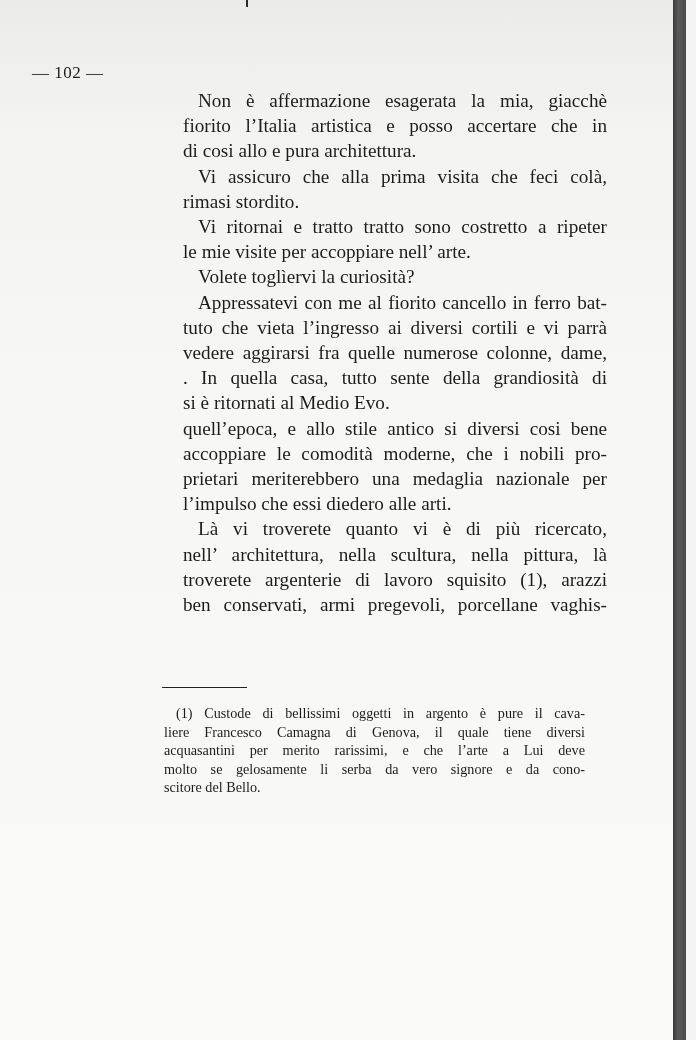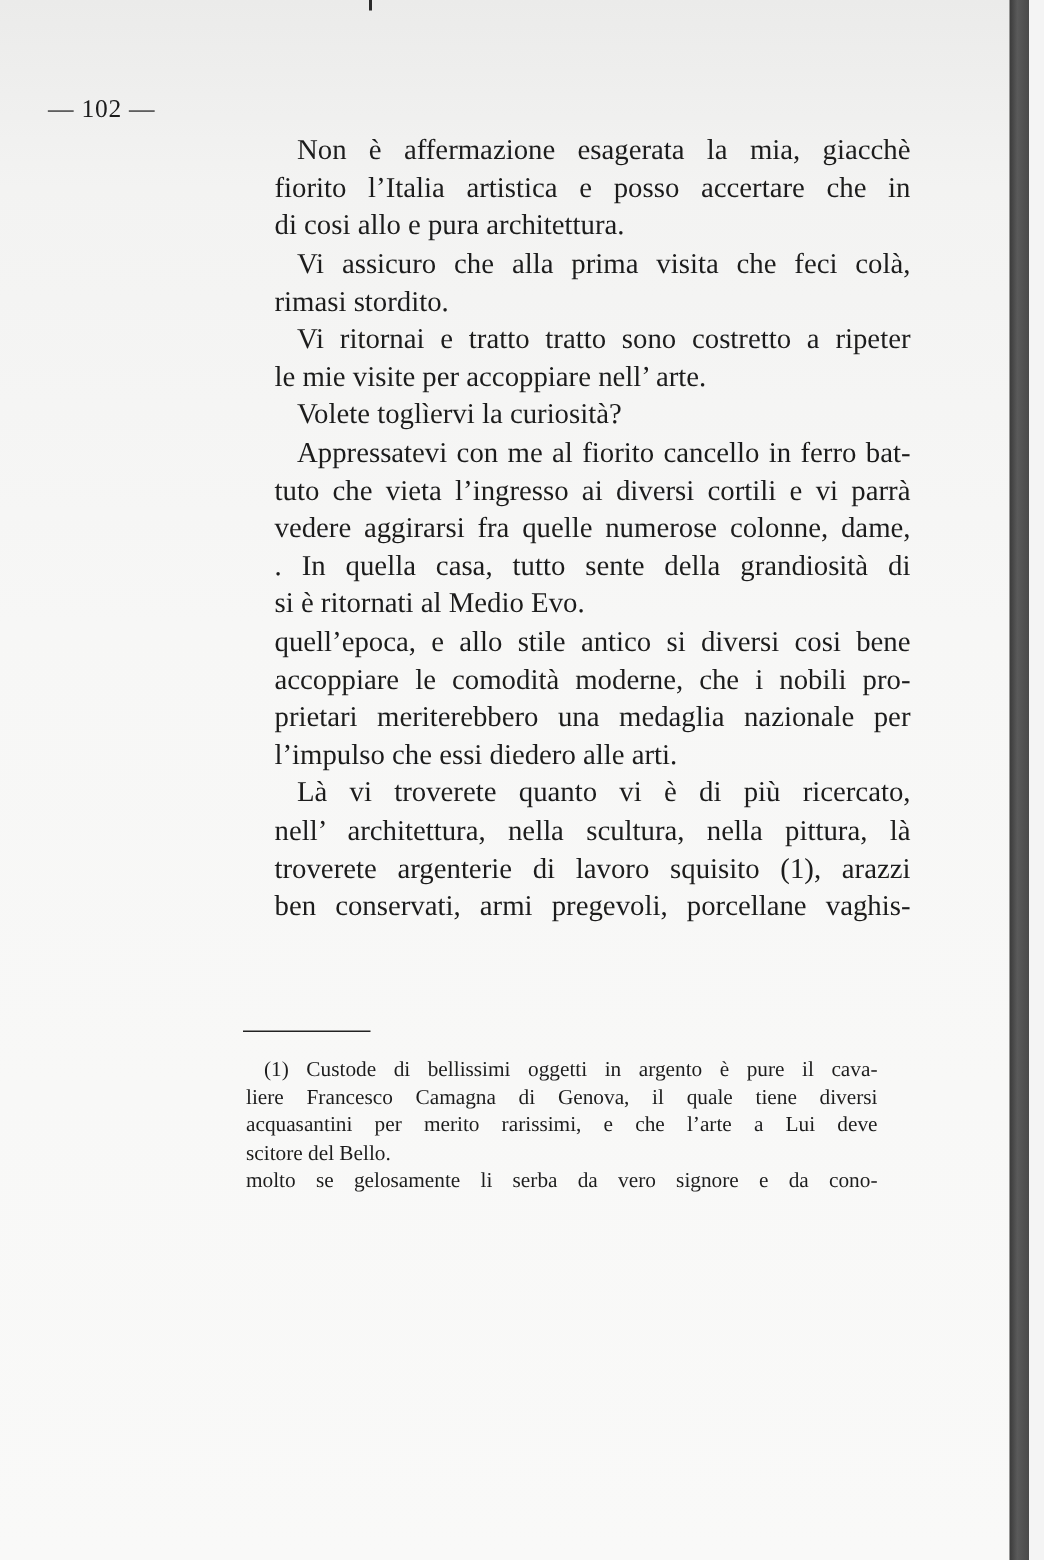--- a/index.html
+++ b/index.html
@@ -130,19 +130,19 @@
       <span class="line">troverete argenterie di lavoro squisito (1), arazzi</span>
       <span class="line">ben conservati, armi pregevoli, porcellane vaghis-</span>
     </div>
 
   <div class="footnote-rule"></div>
 
   <div class="footnote" id="footnote-text">
       <span class="line indent">(1) Custode di bellissimi oggetti in argento è pure il cava-</span>
       <span class="line">liere Francesco Camagna di Genova, il quale tiene diversi</span>
       <span class="line">acquasantini per merito rarissimi, e che l’arte a Lui deve</span>
+      <span class="line">molto se gelosamente li serba da vero signore e da cono-</span>
       <span class="line last">scitore del Bello.</span>
-      <span class="line">molto se gelosamente li serba da vero signore e da cono-</span>
     </div>
 </div>
 
 <div class="binding-shadow"></div>
 <div class="edge-strip"></div>
 
 </body></html>

